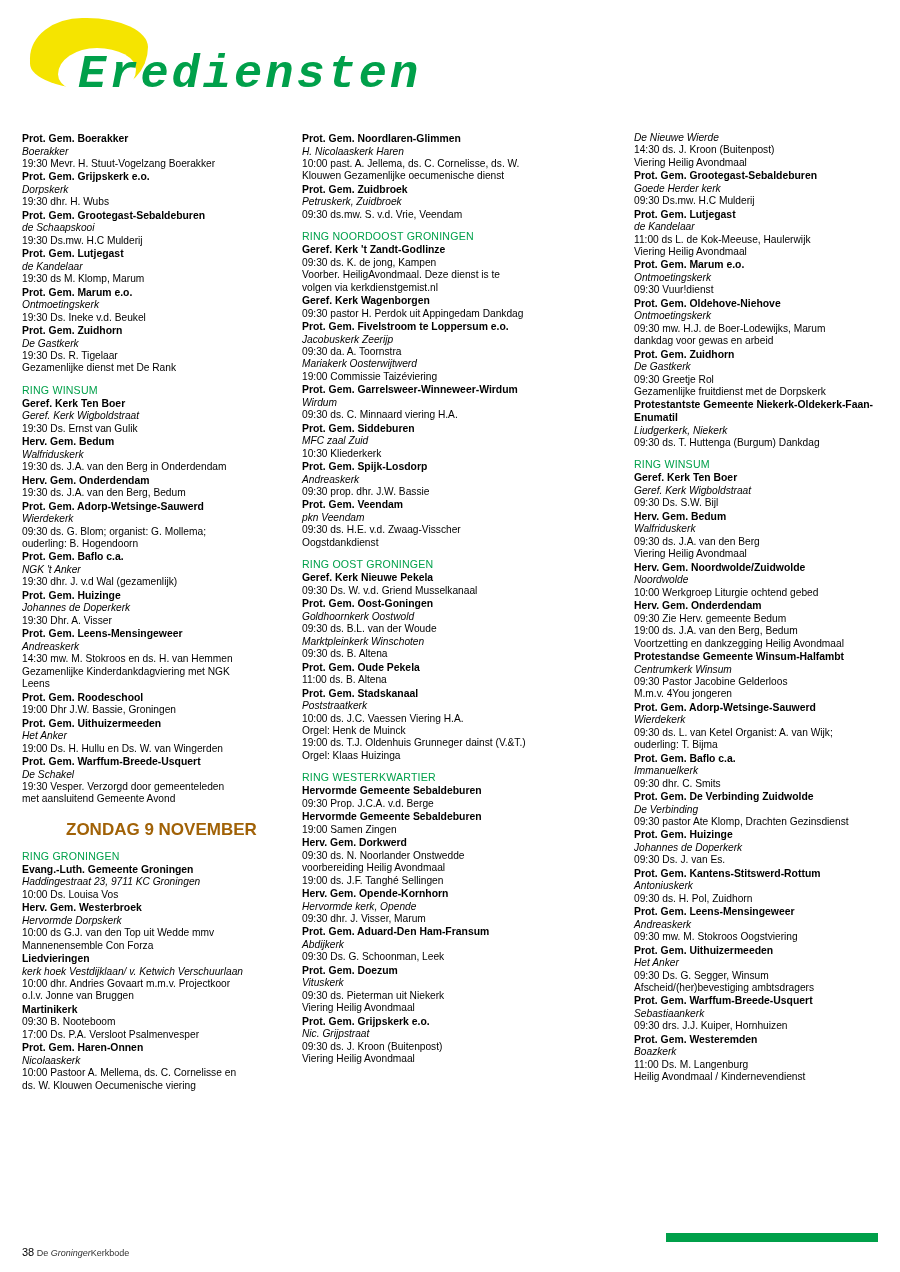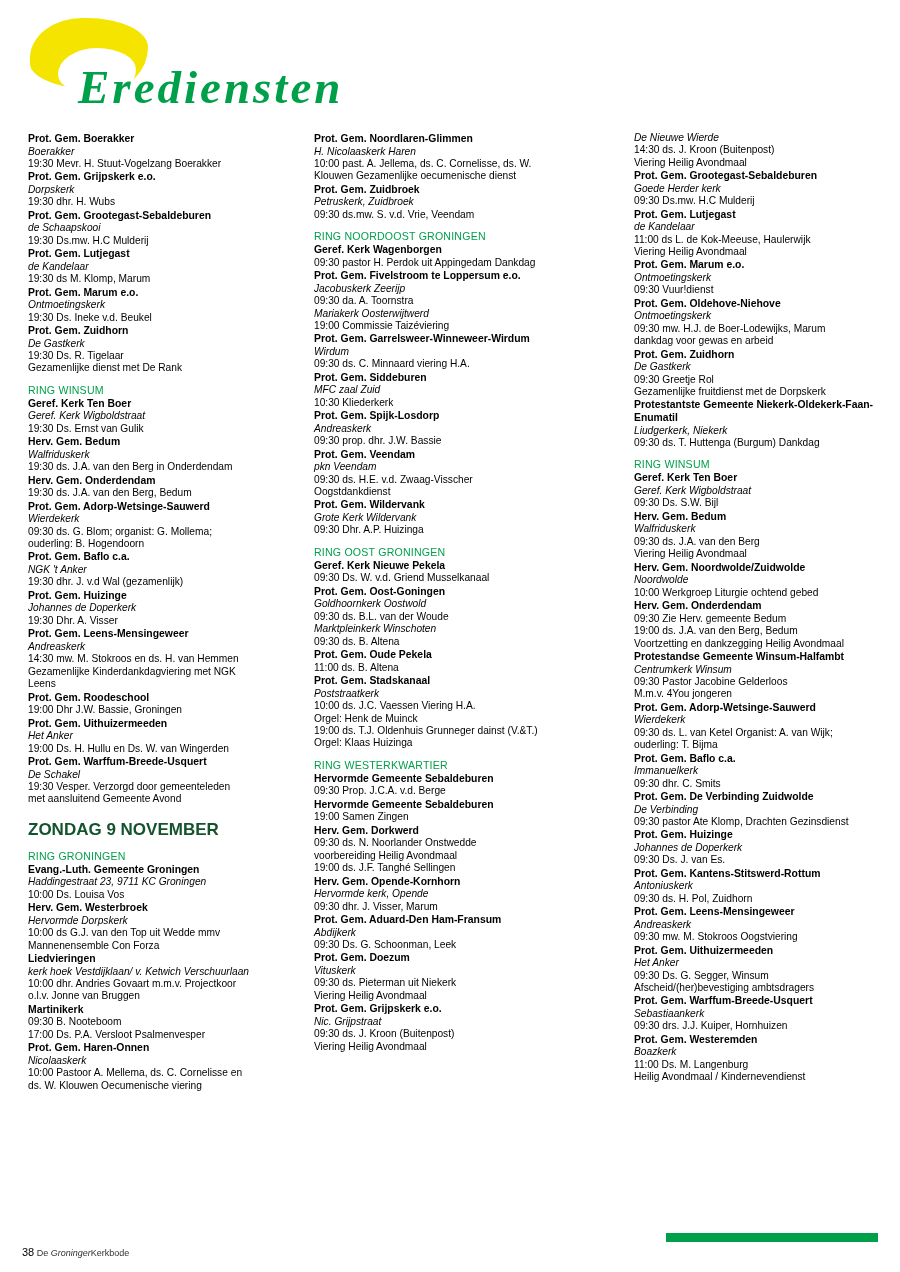--- a/index.html
+++ b/index.html
@@ -45,22 +45,22 @@
     left: 36px;
     top: 30px;
     width: 78px;
     height: 48px;
     background: #ffffff;
     border-radius: 50% 50% 45% 55% / 55% 45% 55% 45%;
   }
   .masthead-title {
     position: absolute;
     left: 56px;
-    top: 42px;
-    font-family: Liberation Serif, serif;
+    top: 30px;
+    font-family: Liberation Mono, monospace;
     font-size: 47px;
     font-weight: bold;
     font-style: italic;
     letter-spacing: 3px;
     color: #00a04a;
   }
 
   
   .columns {
     position: absolute;
@@ -69,22 +69,22 @@
     width: 856px;
     height: 1095px;
   }
   .col {
     position: absolute;
     top: 0;
     width: 272px;
     font-size: 10.2px;
     line-height: 12.4px;
   }
-  .col1 { left: 6px; }
-  .col2 { left: 292px; }
+  .col1 { left: 0px; }
+  .col2 { left: 280px; }
   .col3 { left: 612px; }
 
   .entry { margin: 0; padding: 0; }
   .church {
     font-weight: bold;
     font-size: 10.4px;
     line-height: 12.6px;
     margin-top: 1px;
   }
   .venue {
@@ -99,26 +99,27 @@
   .ring {
     color: #00a04a;
     font-weight: normal;
     font-size: 10.6px;
     line-height: 13px;
     margin-top: 9px;
     margin-bottom: 1px;
     letter-spacing: 0.2px;
   }
   .dayhead {
-    color: #14532d;
+    color: #a16207;
     font-size: 17px;
     font-weight: bold;
     line-height: 22px;
     margin-top: 13px;
     margin-bottom: 4px;
+    margin-left: 44px;
   }
 
   
   .footer {
     position: absolute;
     left: 22px;
     bottom: 14px;
     font-size: 9px;
     color: #333333;
   }
@@ -274,20 +275,26 @@
           <div class="line">10:00 past. A. Jellema, ds. C. Cornelisse, ds. W.</div>
           <div class="line">Klouwen Gezamenlijke oecumenische dienst</div>
         </div>
         <div class="entry">
           <div class="church">Prot. Gem. Zuidbroek</div>
           <div class="venue">Petruskerk, Zuidbroek</div>
           <div class="line">09:30 ds.mw. S. v.d. Vrie, Veendam</div>
         </div>
         <div class="ring">RING NOORDOOST GRONINGEN</div>
         <div class="entry">
+          <div class="church">Geref. Kerk 't Zandt-Godlinze</div>
+          <div class="line">09:30 ds. K. de jong, Kampen</div>
+          <div class="line">Voorber. HeiligAvondmaal. Deze dienst is te</div>
+          <div class="line">volgen via kerkdienstgemist.nl</div>
+        </div>
+        <div class="entry">
           <div class="church">Geref. Kerk Wagenborgen</div>
           <div class="line">09:30 pastor H. Perdok uit Appingedam Dankdag</div>
         </div>
         <div class="entry">
           <div class="church">Prot. Gem. Fivelstroom te Loppersum e.o.</div>
           <div class="venue">Jacobuskerk Zeerijp</div>
           <div class="line">09:30 da. A. Toornstra</div>
         </div>
         <div class="entry">
           <div class="venue">Mariakerk Oosterwijtwerd</div>
@@ -306,25 +313,20 @@
         <div class="entry">
           <div class="church">Prot. Gem. Spijk-Losdorp</div>
           <div class="venue">Andreaskerk</div>
           <div class="line">09:30 prop. dhr. J.W. Bassie</div>
         </div>
         <div class="entry">
           <div class="church">Prot. Gem. Veendam</div>
           <div class="venue">pkn Veendam</div>
           <div class="line">09:30 ds. H.E. v.d. Zwaag-Visscher</div>
           <div class="line"> Oogstdankdienst</div>
-        </div>
-        <div class="entry">
-          <div class="church">Prot. Gem. Wildervank</div>
-          <div class="venue">Grote Kerk Wildervank</div>
-          <div class="line">09:30 Dhr. A.P. Huizinga</div>
         </div>
         <div class="ring">RING OOST GRONINGEN</div>
         <div class="entry">
           <div class="church">Geref. Kerk Nieuwe Pekela</div>
           <div class="line">09:30 Ds. W. v.d. Griend Musselkanaal</div>
         </div>
         <div class="entry">
           <div class="church">Prot. Gem. Oost-Goningen</div>
           <div class="venue">Goldhoornkerk Oostwold</div>
           <div class="line">09:30 ds. B.L. van der Woude</div>

